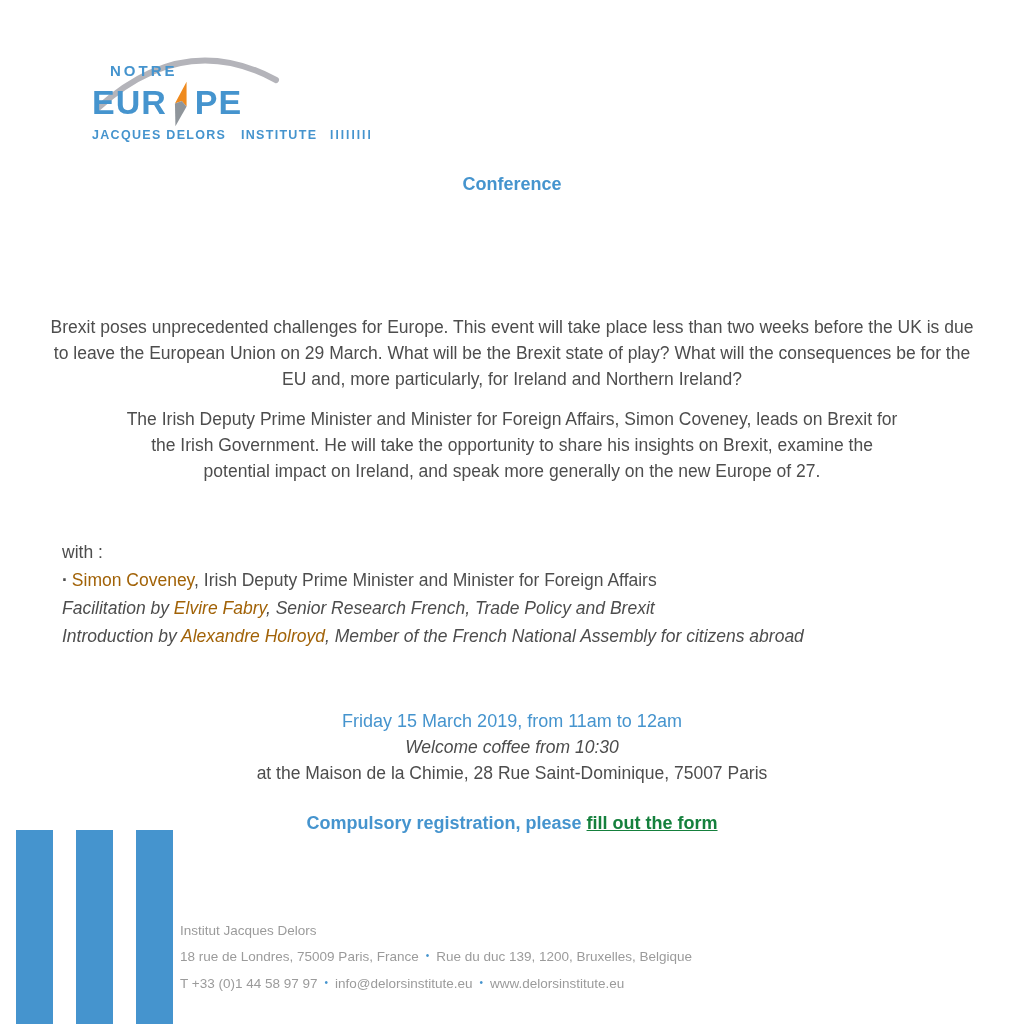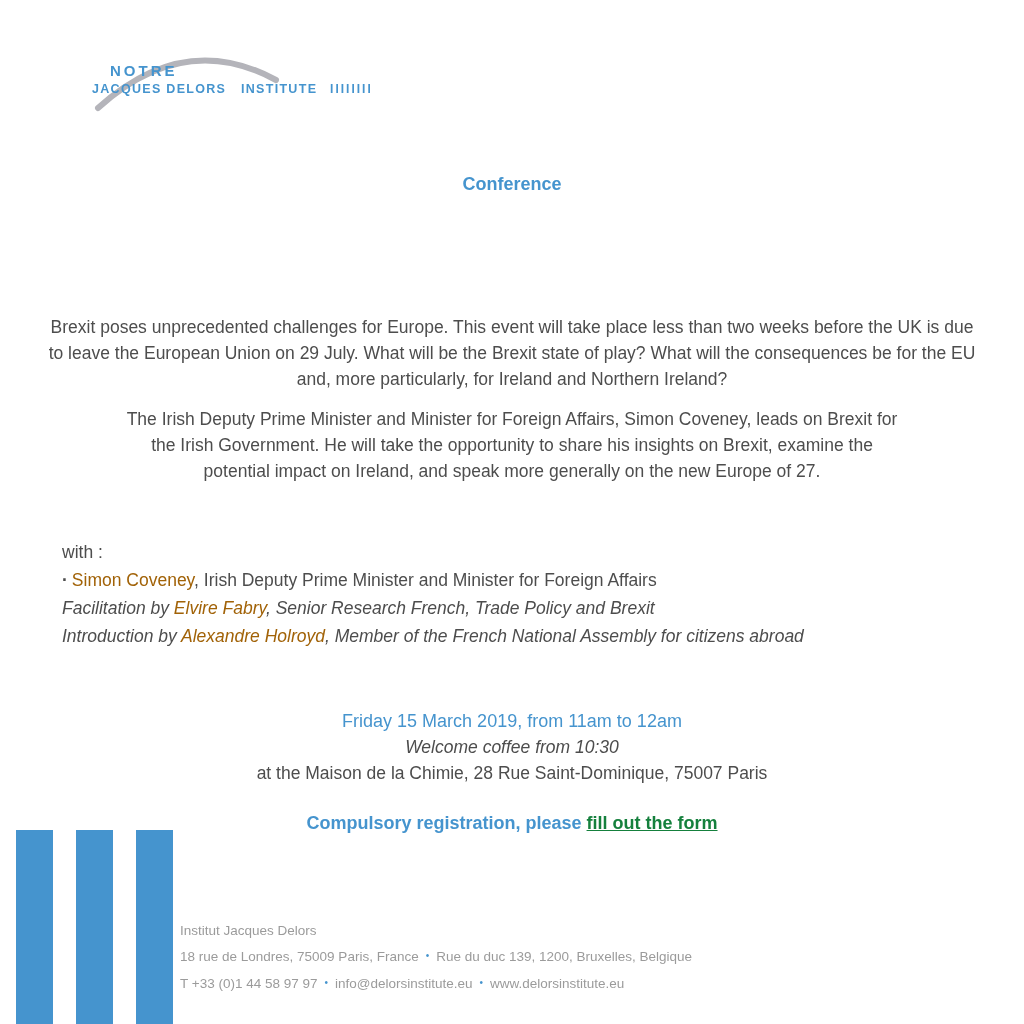--- a/index.html
+++ b/index.html
@@ -69,30 +69,38 @@
 </head>
 <body>
 
 <div class="page">
 
   <header class="logo">
     <svg class="logo-swoosh" viewBox="0 0 210 80">
       <path d="M 14 62 Q 100 -16 192 34" stroke="#b4b4ba" stroke-width="6" fill="none" stroke-linecap="round"></path>
     </svg>
     <div class="logo-notre">NOTRE</div>
+    <div class="logo-europe">
+      <span>EUR</span>
+      <svg class="compass" viewBox="0 0 26 46" style="transform:rotate(14deg);">
+        <polygon points="13,0 19,24 13,20 7,24" fill="#ef8a1e"></polygon>
+        <polygon points="7,24 13,20 19,24 13,46" fill="#8f959b"></polygon>
+      </svg>
+      <span>PE</span>
+    </div>
     <div class="logo-institute">
       <span>JACQUES DELORS</span>
       <span style="margin-left:10px;">INSTITUTE</span>
       <span class="logo-bars">IIIIIIII</span>
     </div>
   </header>
 
   <div class="kicker">Conference</div>
 
-  <p class="intro intro-1">Brexit poses unprecedented challenges for Europe. This event will take place less than two weeks before the UK is due to leave the European Union on 29 July. What will be the Brexit state of play? What will the consequences be for the EU and, more particularly, for Ireland and Northern Ireland?</p>
+  <p class="intro intro-1">Brexit poses unprecedented challenges for Europe. This event will take place less than two weeks before the UK is due to leave the European Union on 29 March. What will be the Brexit state of play? What will the consequences be for the EU and, more particularly, for Ireland and Northern Ireland?</p>
   <p class="intro intro-2">The Irish Deputy Prime Minister and Minister for Foreign Affairs, Simon Coveney, leads on Brexit for the Irish Government. He will take the opportunity to share his insights on Brexit, examine the potential impact on Ireland, and speak more generally on the new Europe of 27.</p>
 
   <section class="speakers">
     <div>with :</div>
     <div>
       <span class="bullet">·</span><span class="speaker-name">Simon Coveney</span><span>, Irish Deputy Prime Minister and Minister for Foreign Affairs</span>
     </div>
     <div class="italic">
       <span>Facilitation by </span><span class="speaker-name">Elvire Fabry</span><span>, Senior Research French, Trade Policy and Brexit</span>
     </div>

